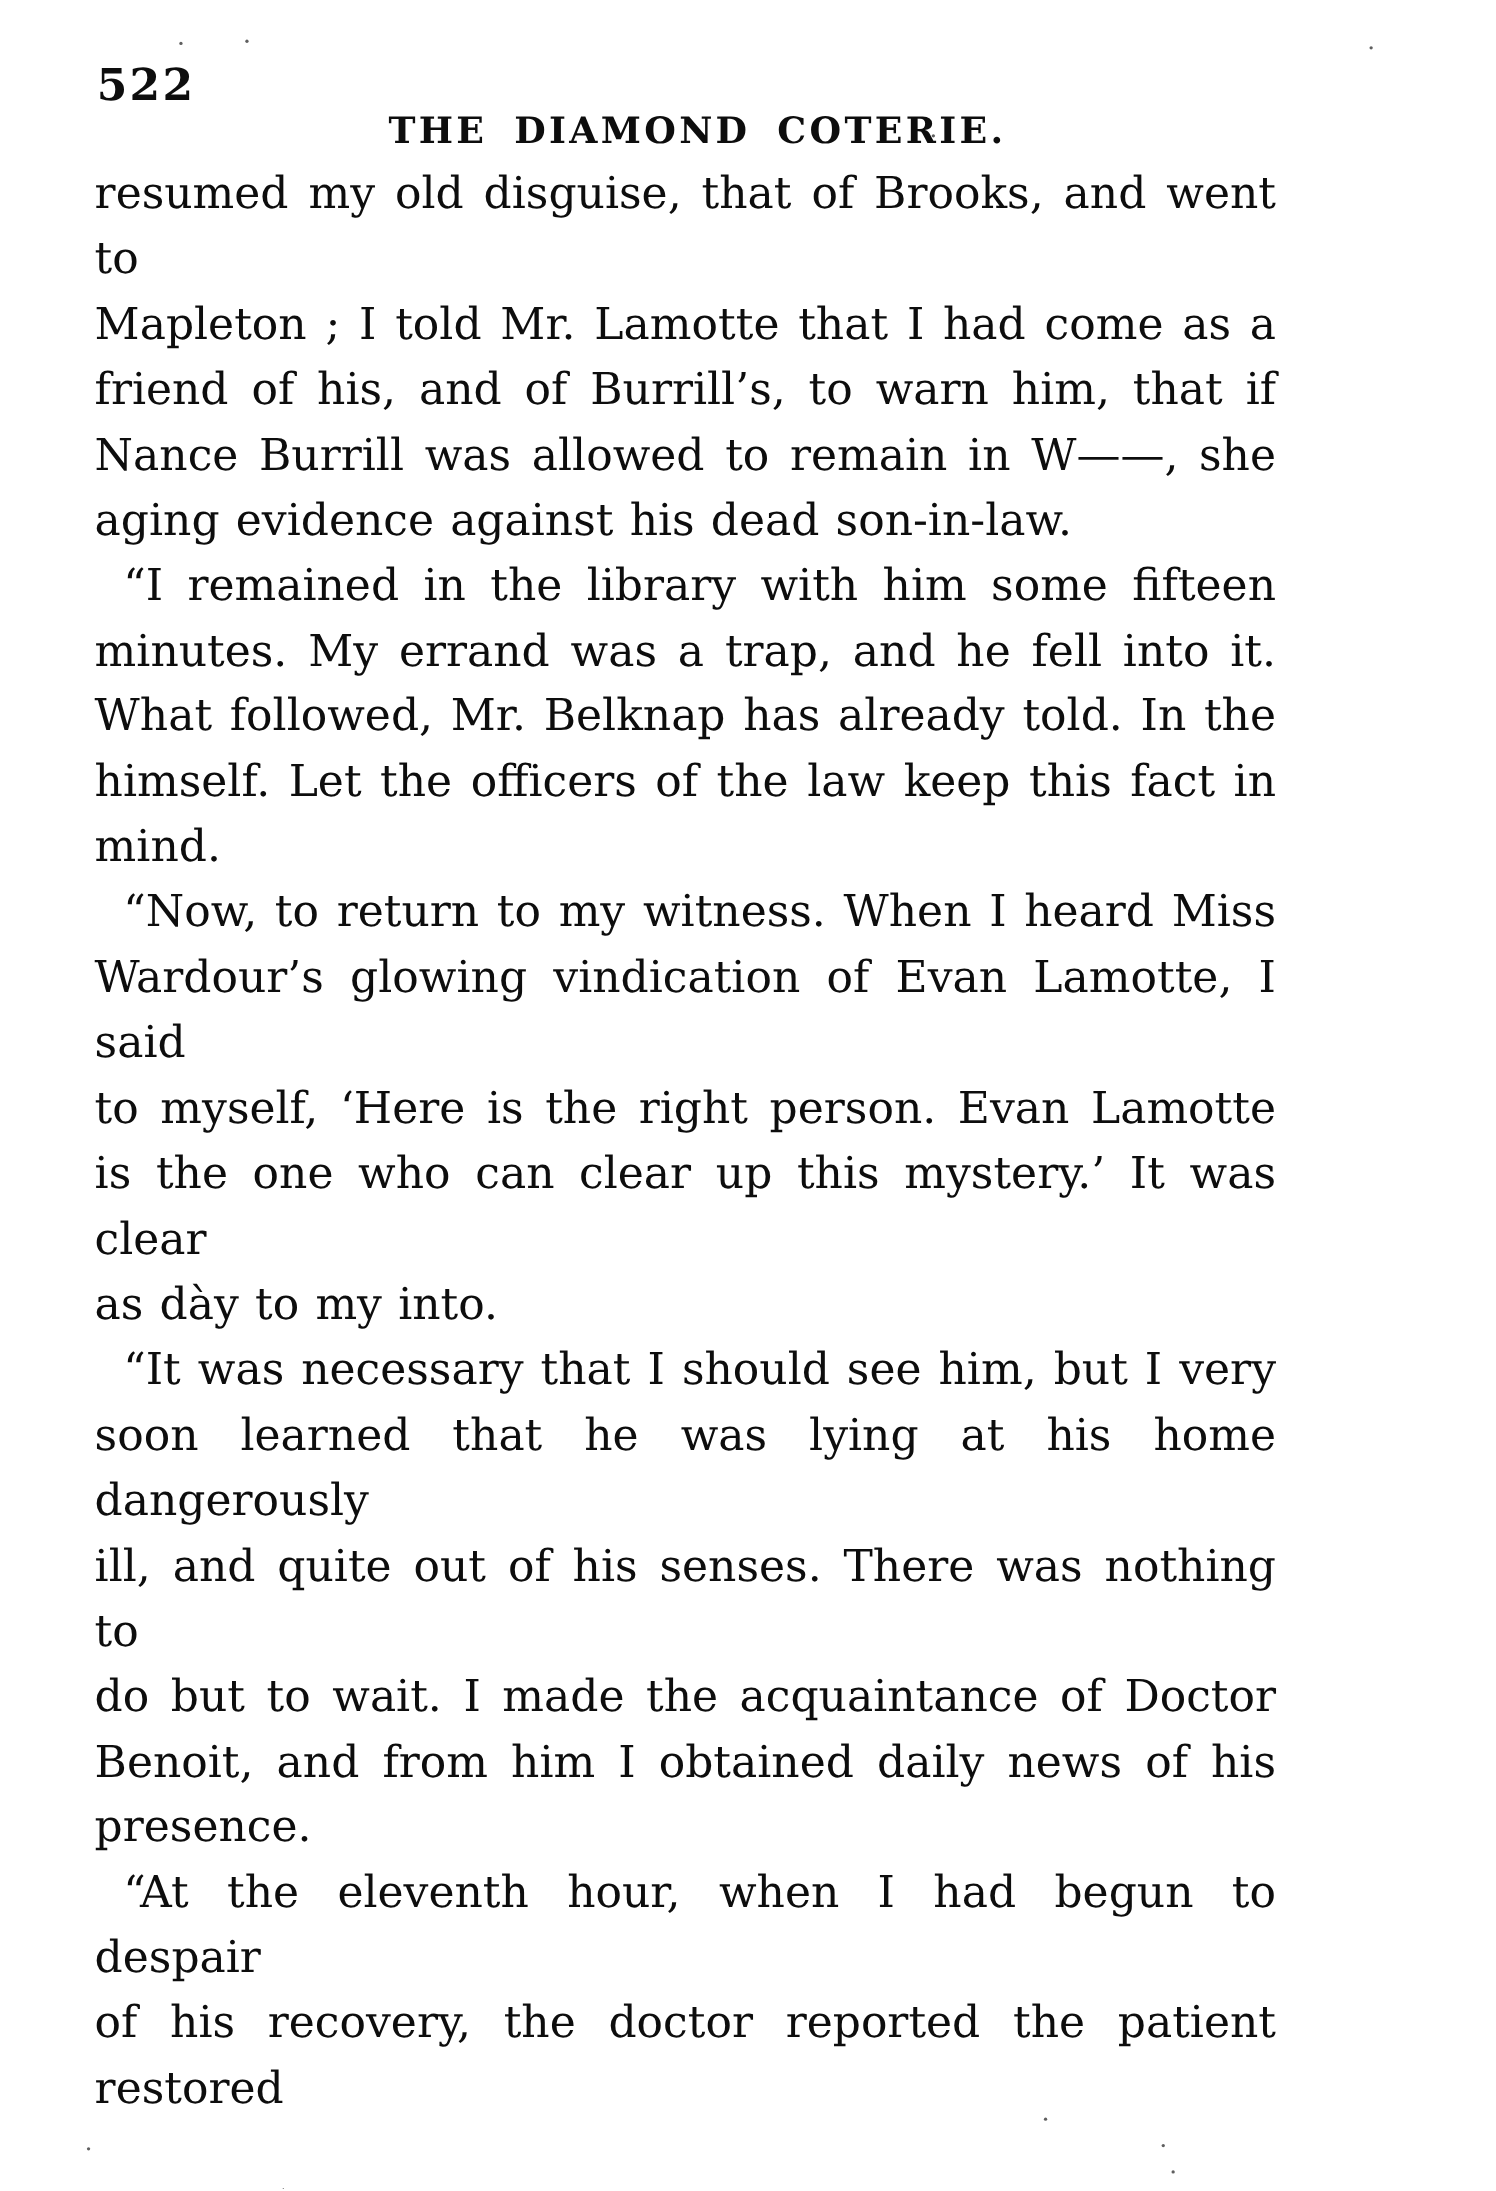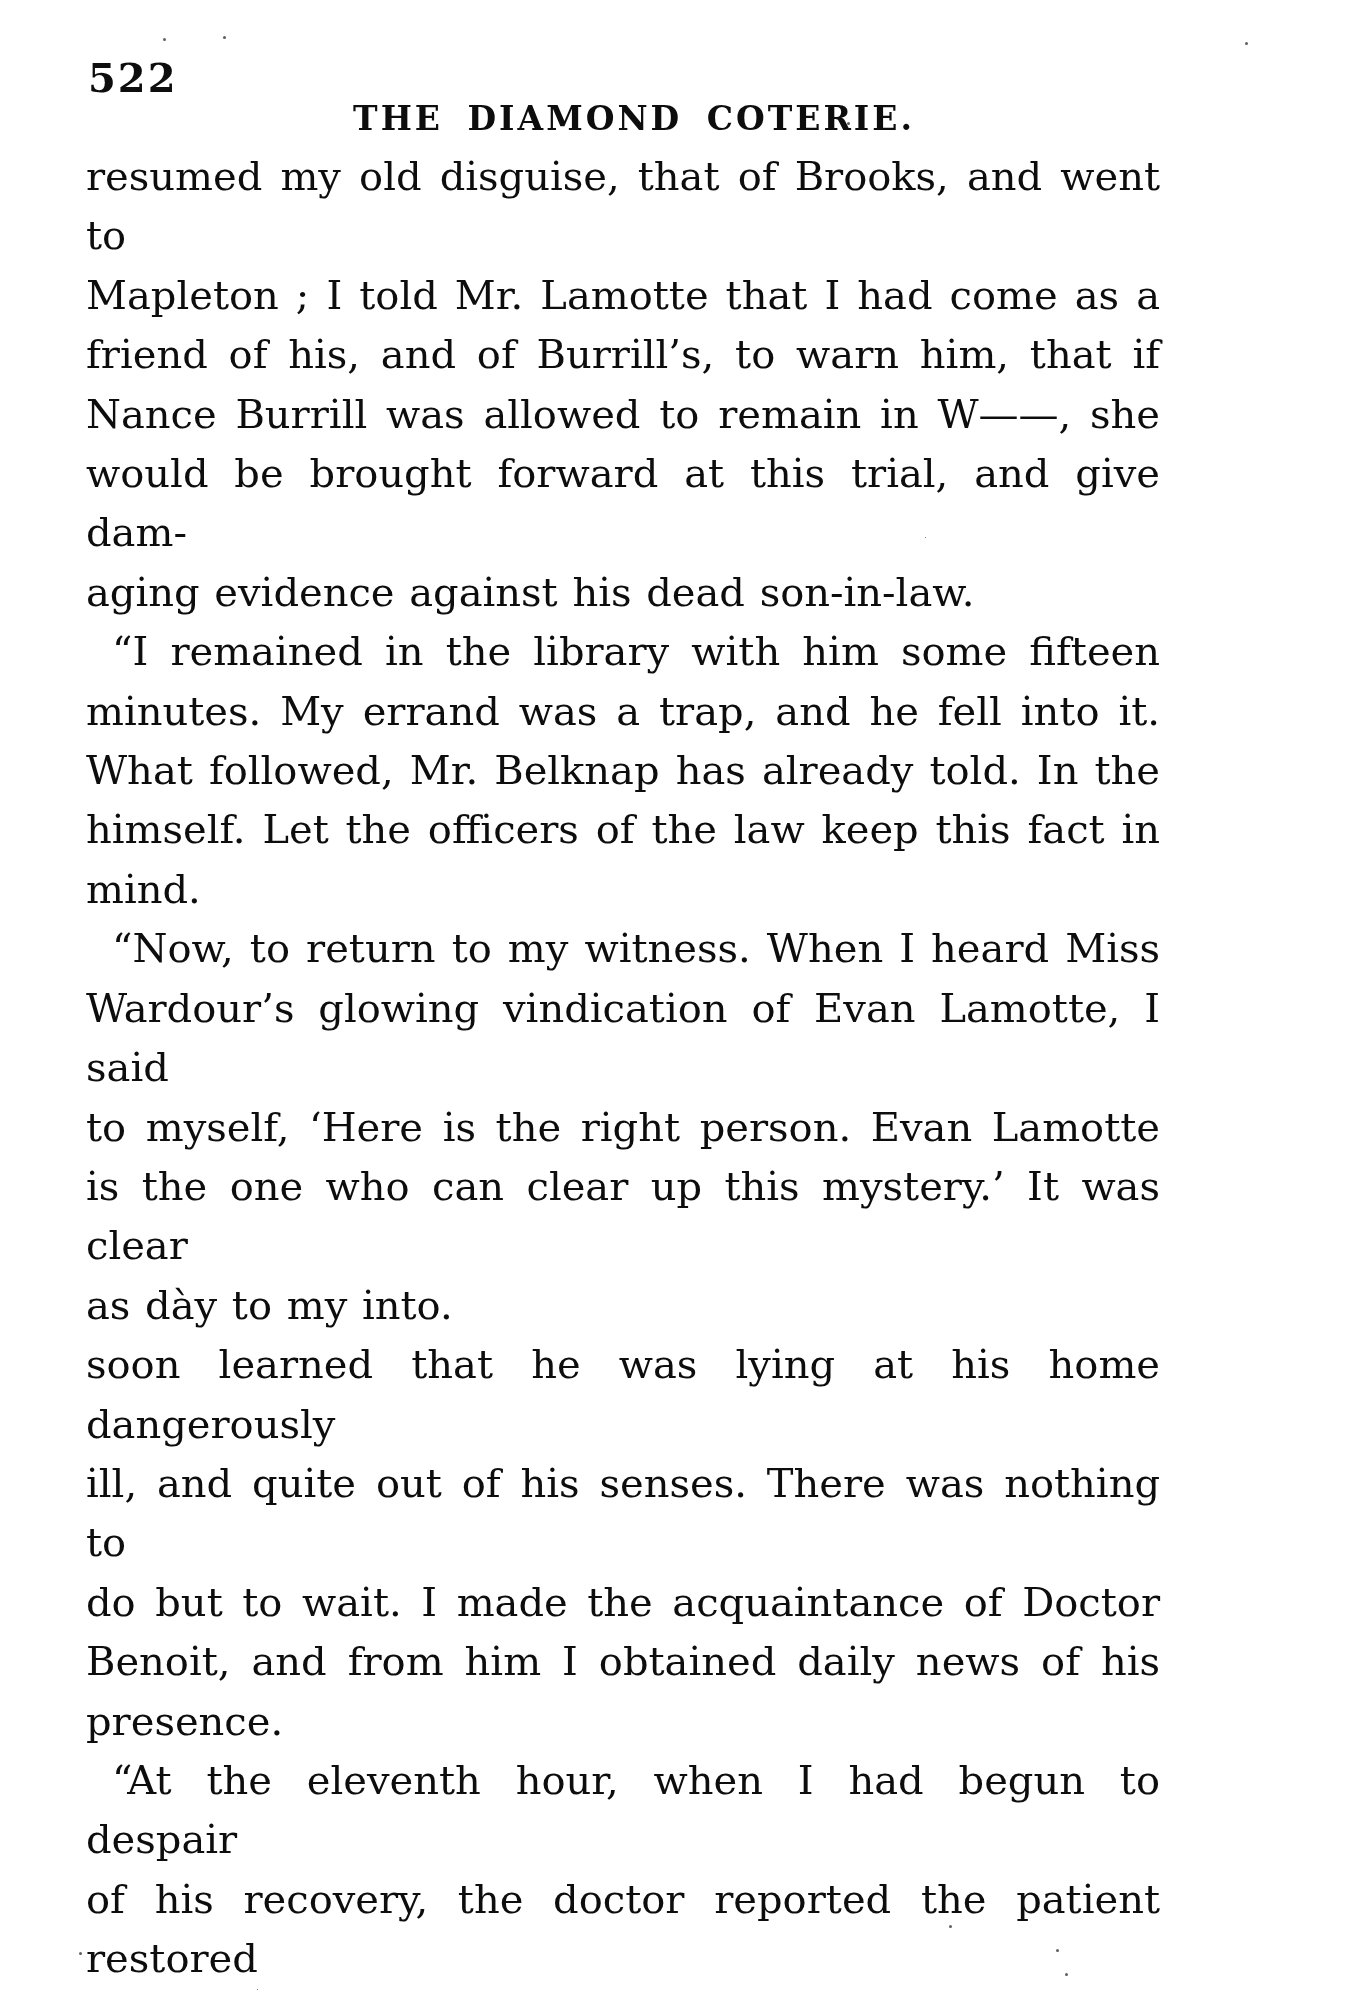--- a/index.html
+++ b/index.html
@@ -85,32 +85,32 @@
   <div class="running-head">
     <span class="pagenum">522</span>
     <span class="running-title">THE DIAMOND COTERIE.</span>
   </div>
 
   <div class="body-text" id="lines">
       <div class="line">resumed my old disguise, that of Brooks, and went to</div>
       <div class="line">Mapleton ; I told Mr. Lamotte that I had come as a</div>
       <div class="line">friend of his, and of Burrill’s, to warn him, that if</div>
       <div class="line">Nance Burrill was allowed to remain in W——, she</div>
-      <div class="line">would be brought forward at this trial, and give dam-</div>
       <div class="line end">aging evidence against his dead son-in-law.</div>
       <div class="line ind">“I remained in the library with him some fifteen</div>
       <div class="line">minutes. My errand was a trap, and he fell into it.</div>
       <div class="line">What followed, Mr. Belknap has already told. In the</div>
       <div class="line">himself. Let the officers of the law keep this fact in</div>
       <div class="line end">mind.</div>
       <div class="line ind">“Now, to return to my witness. When I heard Miss</div>
       <div class="line">Wardour’s glowing vindication of Evan Lamotte, I said</div>
       <div class="line">to myself, ‘Here is the right person. Evan Lamotte</div>
       <div class="line">is the one who can clear up this mystery.’ It was clear</div>
       <div class="line end">as dày to my into.</div>
+      <div class="line ind">“It was necessary that I should see him, but I very</div>
       <div class="line">soon learned that he was lying at his home dangerously</div>
       <div class="line">ill, and quite out of his senses. There was nothing to</div>
       <div class="line">do but to wait. I made the acquaintance of Doctor</div>
       <div class="line">Benoit, and from him I obtained daily news of his</div>
       <div class="line end">presence.</div>
       <div class="line ind">“At the eleventh hour, when I had begun to despair</div>
       <div class="line">of his recovery, the doctor reported the patient restored</div>
     </div>
 
   <div class="speck"></div>

